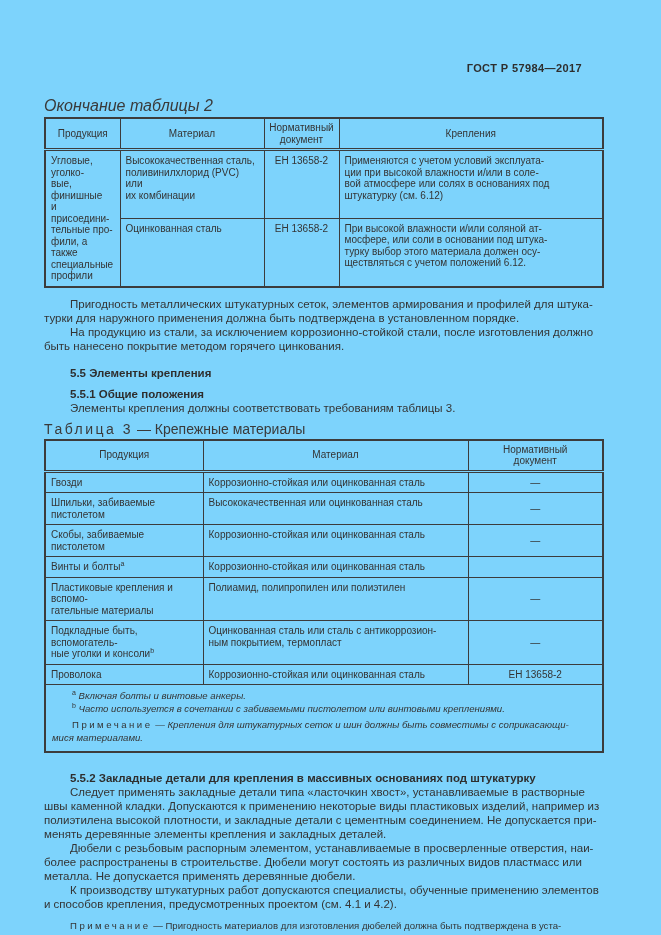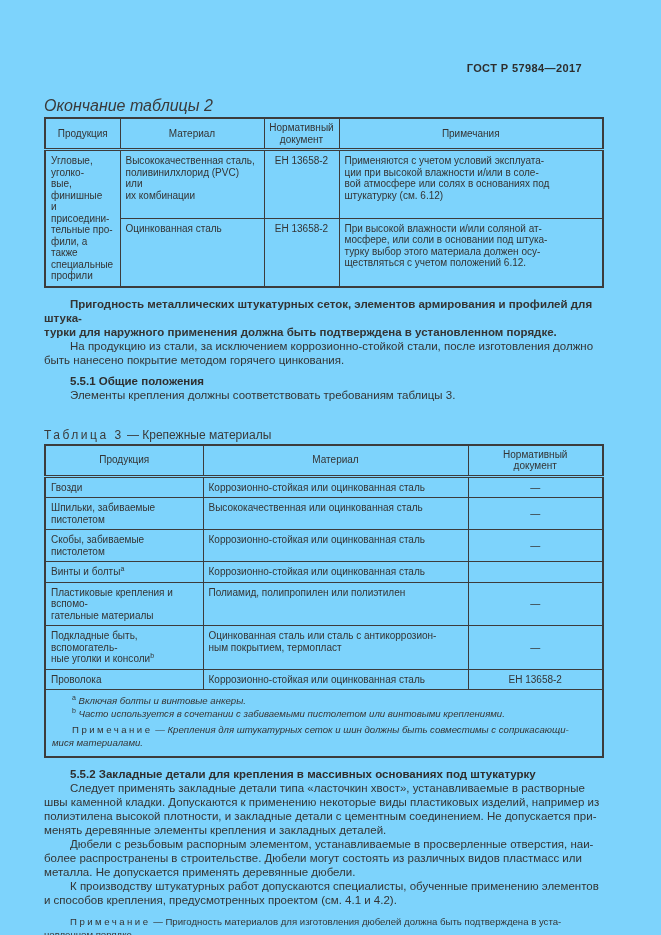--- a/index.html
+++ b/index.html
@@ -8,21 +8,21 @@
     font-family:"Liberation Sans", sans-serif; color:#343434; overflow:hidden;
   }
   .inner { padding:62px 49px 0 44px; }
 
   .doc-header {
     text-align:right; padding-right:30px; font-weight:bold;
     font-size:11px; letter-spacing:0.4px; color:#2e2e2e;
   }
 
   .t2-caption { font-style:italic; font-size:16px; margin-top:23px; margin-bottom:2px; color:#3a3a3a; }
-  .t3-caption { font-size:12px; margin-top:26px; margin-bottom:2px; color:#3a3a3a; }
+  .t3-caption { font-size:14px; margin-top:6px; margin-bottom:2px; color:#3a3a3a; }
   .spaced { letter-spacing:2.5px; }
 
   table { border-collapse:collapse; width:558px; table-layout:fixed; border:2px solid #3c3c3c; }
   td {
     border:1px solid #3c3c3c; font-size:10px; line-height:11.5px;
     padding:4px 5px; vertical-align:top; color:#343434;
   }
   tr.thead td {
     text-align:center; vertical-align:middle; padding:3px 4px;
     border-bottom:3px double #3c3c3c; white-space:pre-line;
@@ -33,26 +33,26 @@
 
   .t3-footer { padding:4px 6px 7px 6px; }
   .fnote { font-size:9.6px; line-height:13px; text-indent:20px; }
   .tnote { font-size:9.6px; line-height:12.5px; text-indent:20px; margin-top:4px; }
   .tnote .nt, .fnote .ft { white-space:pre-line;font-style:italic; }
 
   .para {
     font-size:11.5px; line-height:14px; margin:0; text-indent:26px;
     white-space:pre-line; color:#343434;
   }
-  .mt9  { margin-top:9px;font-weight:bold; }
+  .mt9  { margin-top:9px; }
   h3, h4 { font-size:11.5px; line-height:14px; margin:0 0 0 26px; color:#2e2e2e; }
   h3 { margin-top:13px; }
   h4 { margin-top:7px; }
   .sec-title { font-size:11.5px; line-height:14px; font-weight:bold; margin:0 0 0 26px; color:#2e2e2e; }
-  .sec-title.gap { margin-top:9px; }
+  .sec-title.gap { margin-top:18px; }
 
   .final-note { font-size:9.6px; line-height:13px; margin-top:8px; text-indent:26px; }
   .final-note .nt { white-space:pre-line; }
 </style>
 </head>
 <body>
 
 <div class="page">
   <div class="inner">
 
@@ -66,21 +66,21 @@
           <col style="width:144px">
           <col style="width:75px">
           <col style="width:264px">
       </colgroup>
       <tbody>
         <tr class="thead">
           <td>Продукция</td>
           <td>Материал</td>
           <td>Нормативный
 документ</td>
-          <td>Примечания</td>
+          <td>Крепления</td>
         </tr>
         <tr>
           <td rowspan="2" class="pre">Угловые, уголко-
 вые, финишные
 и присоедини-
 тельные про-
 фили, а также
 специальные
 профили</td>
           <td class="pre">Высококачественная  сталь,
@@ -101,20 +101,21 @@
 ществляться с учетом положений 6.12.</td>
         </tr>
       </tbody>
     </table>
 
     <p class="para mt9">Пригодность металлических штукатурных сеток, элементов армирования и профилей для штука-
 турки для наружного применения должна быть подтверждена в установленном порядке.</p>
     <p class="para">На продукцию из стали, за исключением коррозионно-стойкой стали, после изготовления должно
 быть нанесено покрытие методом горячего цинкования.</p>
 
+    <h3>5.5 Элементы крепления</h3>
     <h4>5.5.1 Общие положения</h4>
     <p class="para">Элементы крепления должны соответствовать требованиям таблицы 3.</p>
 
     <div class="t3-caption">
       <span class="spaced">Таблица 3</span><span> — Крепежные материалы</span>
     </div>
 
     <table class="t3">
       <colgroup>
         <col style="width:158px">

